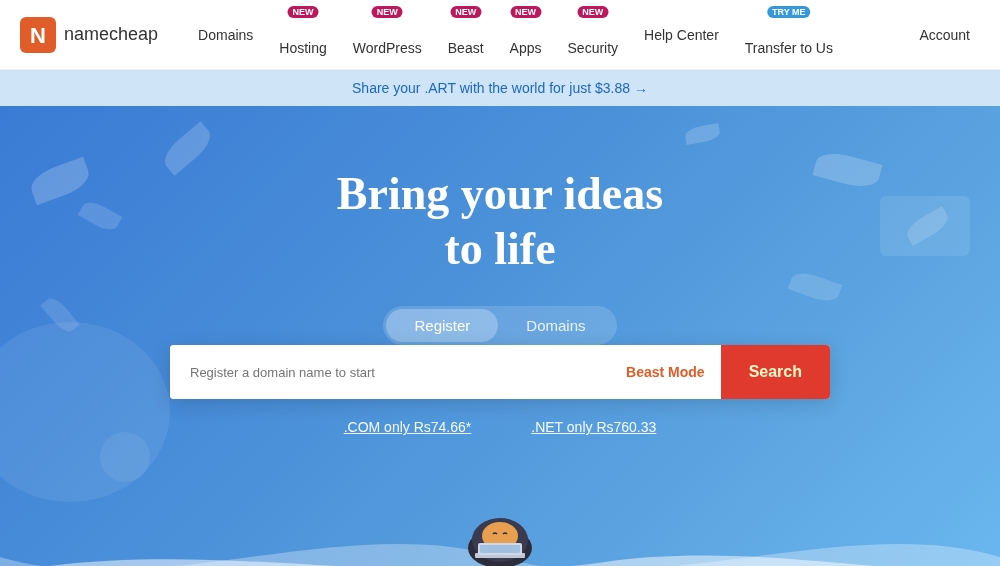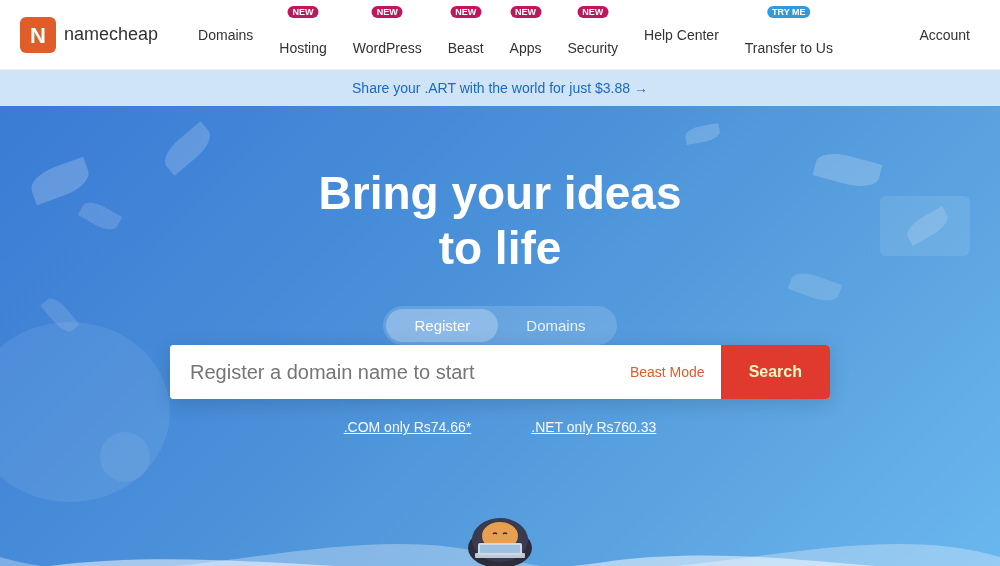--- a/index.html
+++ b/index.html
@@ -108,20 +108,21 @@
     }
 
     .hero-title {
       color: #fff;
       font-size: 46px;
       font-weight: 700;
       text-align: center;
       line-height: 1.2;
       z-index: 2;
       margin-bottom: 30px;
+      font-family: Liberation Serif, serif;
     }
 
     
     .tab-group {
       display: flex;
       background: rgba(255,255,255,0.15);
       border-radius: 25px;
       padding: 3px;
       z-index: 2;
     }
@@ -152,30 +153,30 @@
       border-radius: 4px;
       z-index: 2;
       box-shadow: 0 4px 20px rgba(0,0,0,0.15);
       margin-bottom: 20px;
     }
     .search-input {
       flex: 1;
       border: none;
       outline: none;
       padding: 0 20px;
-      font-size: 20px;
+      font-size: 13px;
       color: #aaa;
       border-radius: 4px 0 0 4px;
     }
     .beast-mode-btn {
       background: none;
       border: none;
       color: #e05c28;
       font-size: 14px;
-      font-weight: 400;
+      font-weight: 700;
       padding: 12px 16px;
       cursor: pointer;
       white-space: nowrap;
     }
     .search-btn {
       background: #e03a2f;
       color: #fef9c3;
       border: none;
       padding: 0 28px;
       font-size: 16px;

